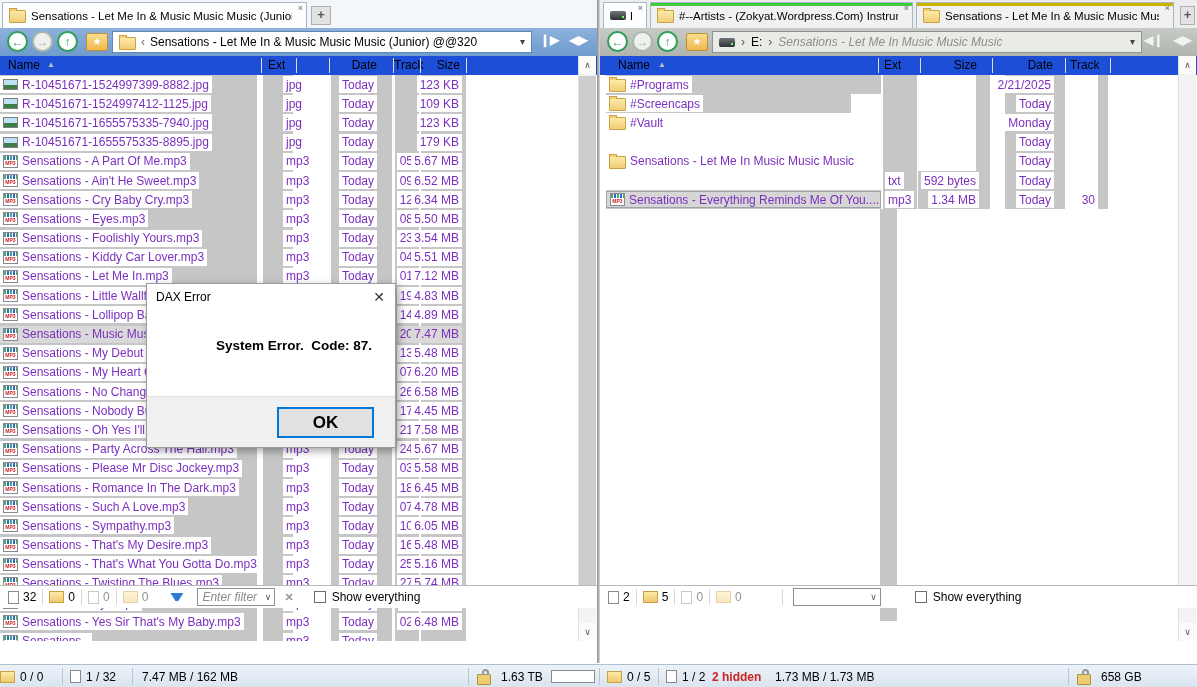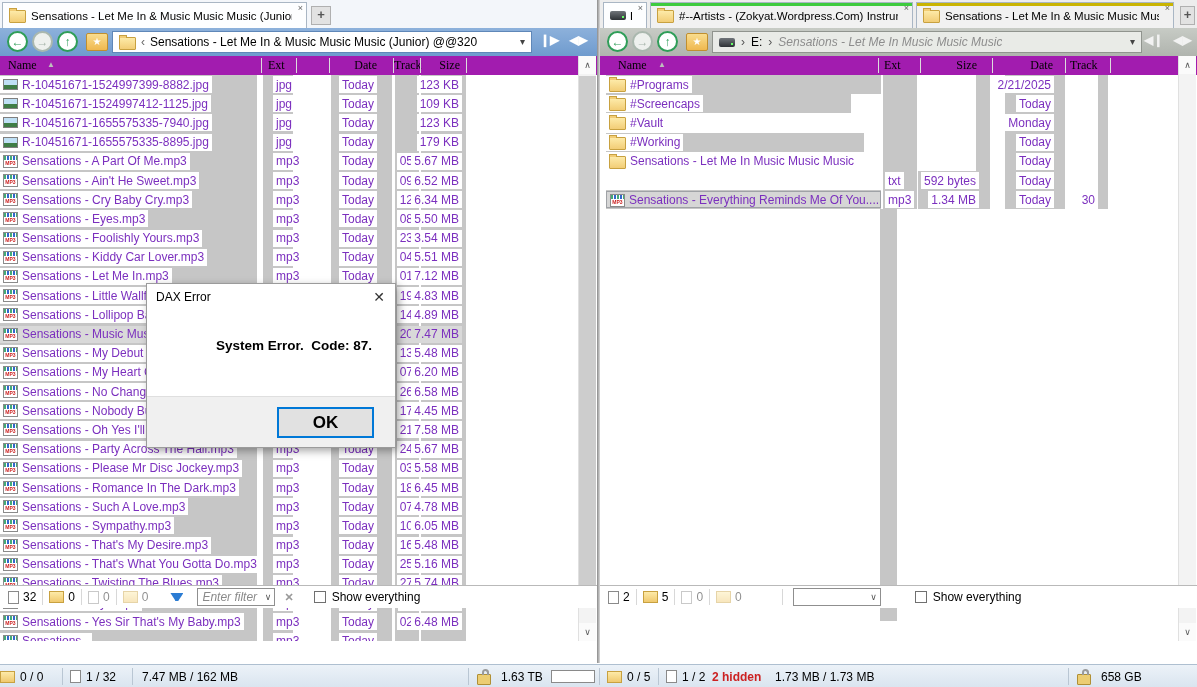--- a/index.html
+++ b/index.html
@@ -31,36 +31,36 @@
   .navbtn{position:absolute;top:3px;width:21px;height:21px;border-radius:50%;background:#fff;border:2px solid #2f9e58;box-sizing:border-box;color:#2f9e58;font-weight:bold;font-size:12px;display:flex;align-items:center;justify-content:center;}
   .navbtn.disabled{border-color:#aab8ae;color:#a8b6ac;background:#eef1ee;}
   .crumbfield{position:absolute;top:3px;height:22px;box-sizing:border-box;display:flex;align-items:center;padding:0 20px 0 6px;}
   #pane-left .crumbfield{left:112px;width:420px;background:#fff;border:1px solid #5f87b8;}
   #pane-right .crumbfield{left:112px;width:430px;background:#e9ebe7;border:1px solid #90948e;}
   .crumb-caret{position:absolute;right:6px;top:4px;color:#444;font-size:10px;}
   .tb-glyphs{position:absolute;top:5px;display:flex;gap:10px;color:#fff;font-size:12px;font-weight:bold;}
   #pane-right .tb-glyphs{color:#f2f2f2;}
 
   
-  .lheader{position:absolute;top:56px;left:0;right:0;height:19px;background:#a21caf;border-bottom:1px solid #e3e3e3;font-size:12px;color:#000;font-family:Liberation Serif, serif;}
+  .lheader{position:absolute;top:56px;left:0;right:0;height:19px;background:#1d4ed8;border-bottom:1px solid #e3e3e3;font-size:12px;color:#000;}
   .hsep{position:absolute;top:2px;bottom:2px;width:1px;background:#dcdcdc;}
   .sortarrow{color:#bdbdbd;font-size:8px;}
 
   
   .rowsarea{position:absolute;top:75px;left:0;right:0;height:566px;overflow:hidden;background:#fff;}
   .frow{position:relative;height:19.2px;}
   .cell{position:absolute;top:0;bottom:0;display:flex;align-items:center;box-sizing:border-box;}
   .band{background:#c6c6c6;}
   .chip{display:inline-flex;align-items:center;height:17px;background:#fff;padding:0 3px;color:#7b2fbe;white-space:nowrap;}
   .chip.sel{background:#d9d9d9;}
-  .chip.rsel{background:#d6d6d6;border:1px solid #9fa2a6;min-width:228px;box-sizing:border-box;align-items:flex-end;}
+  .chip.rsel{background:#d6d6d6;border:1px solid #9fa2a6;min-width:228px;box-sizing:border-box;}
   .nm{margin-left:4px;}
   
   .l-name{left:0;width:257px;}
-  .l-ext{left:263px;width:30px;padding-left:10px;}
+  .l-ext{left:263px;width:30px;padding-left:20px;}
   .l-date{left:331px;width:61px;justify-content:flex-end;padding-right:15px;}
   .l-track{left:395px;width:24px;justify-content:flex-end;padding-right:3px;}
   .l-size{left:421px;width:45px;justify-content:flex-end;padding-right:4px;}
   
   .r-name{left:6px;display:flex;align-items:center;}
   .r-ext{left:283px;width:34px;padding-left:2px;}
   .r-size-strip{left:376px;width:14px;}
   .r-size-wide{left:318px;width:72px;justify-content:flex-end;padding-right:11px;}
   .r-date{left:405px;width:60px;justify-content:flex-end;padding-right:11px;}
   .r-track{left:468px;width:30px;justify-content:flex-end;}
@@ -899,26 +899,20 @@
           </div>
           <div class="cell band r-ext"></div>
           <div class="cell band r-size-strip"></div>
           <div class="cell band r-date">
             <span class="chip">Monday</span>
           </div>
           <div class="cell r-track"></div>
           <div class="cell band r-trackstrip"></div>
         </div>
         <div class="frow">
-          <div class="cell r-name band" style="width: 258px;">
-            <span class="chip">
-              <span class="ic ic-folder"></span>
-              <span class="nm">#Working</span>
-            </span>
-          </div>
           <div class="cell band r-ext"></div>
           <div class="cell band r-size-strip"></div>
           <div class="cell band r-date">
             <span class="chip">Today</span>
           </div>
           <div class="cell r-track"></div>
           <div class="cell band r-trackstrip"></div>
         </div>
         <div class="frow">
           <div class="cell r-name">

